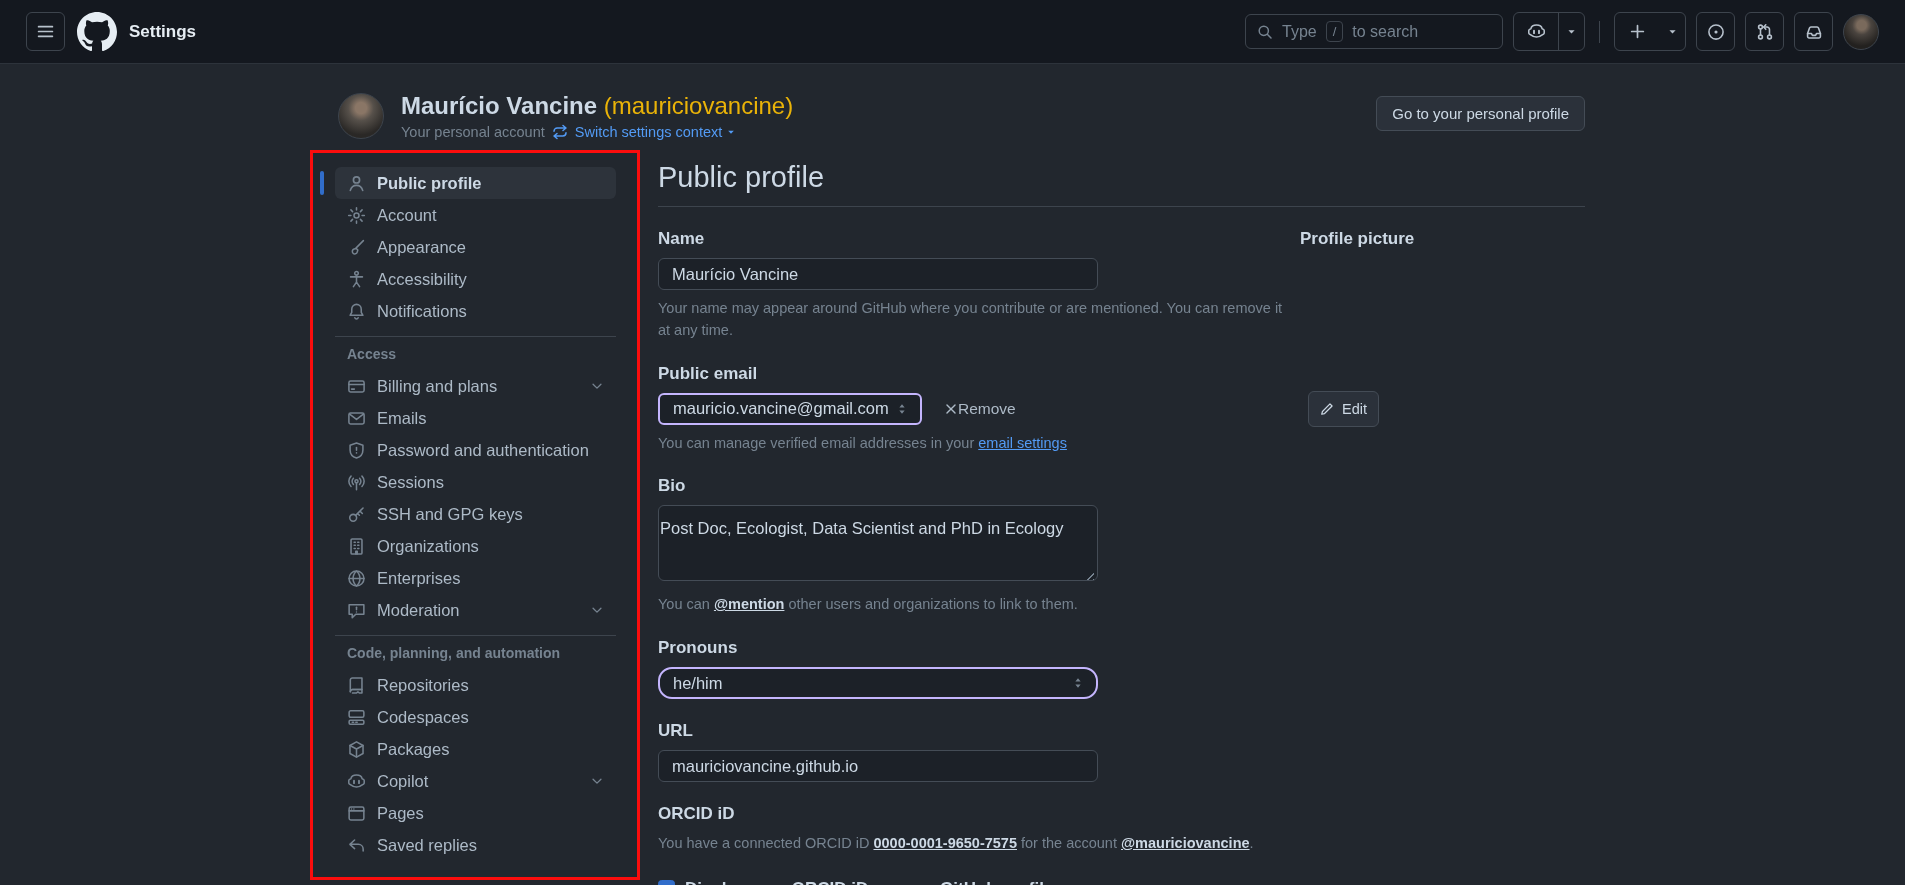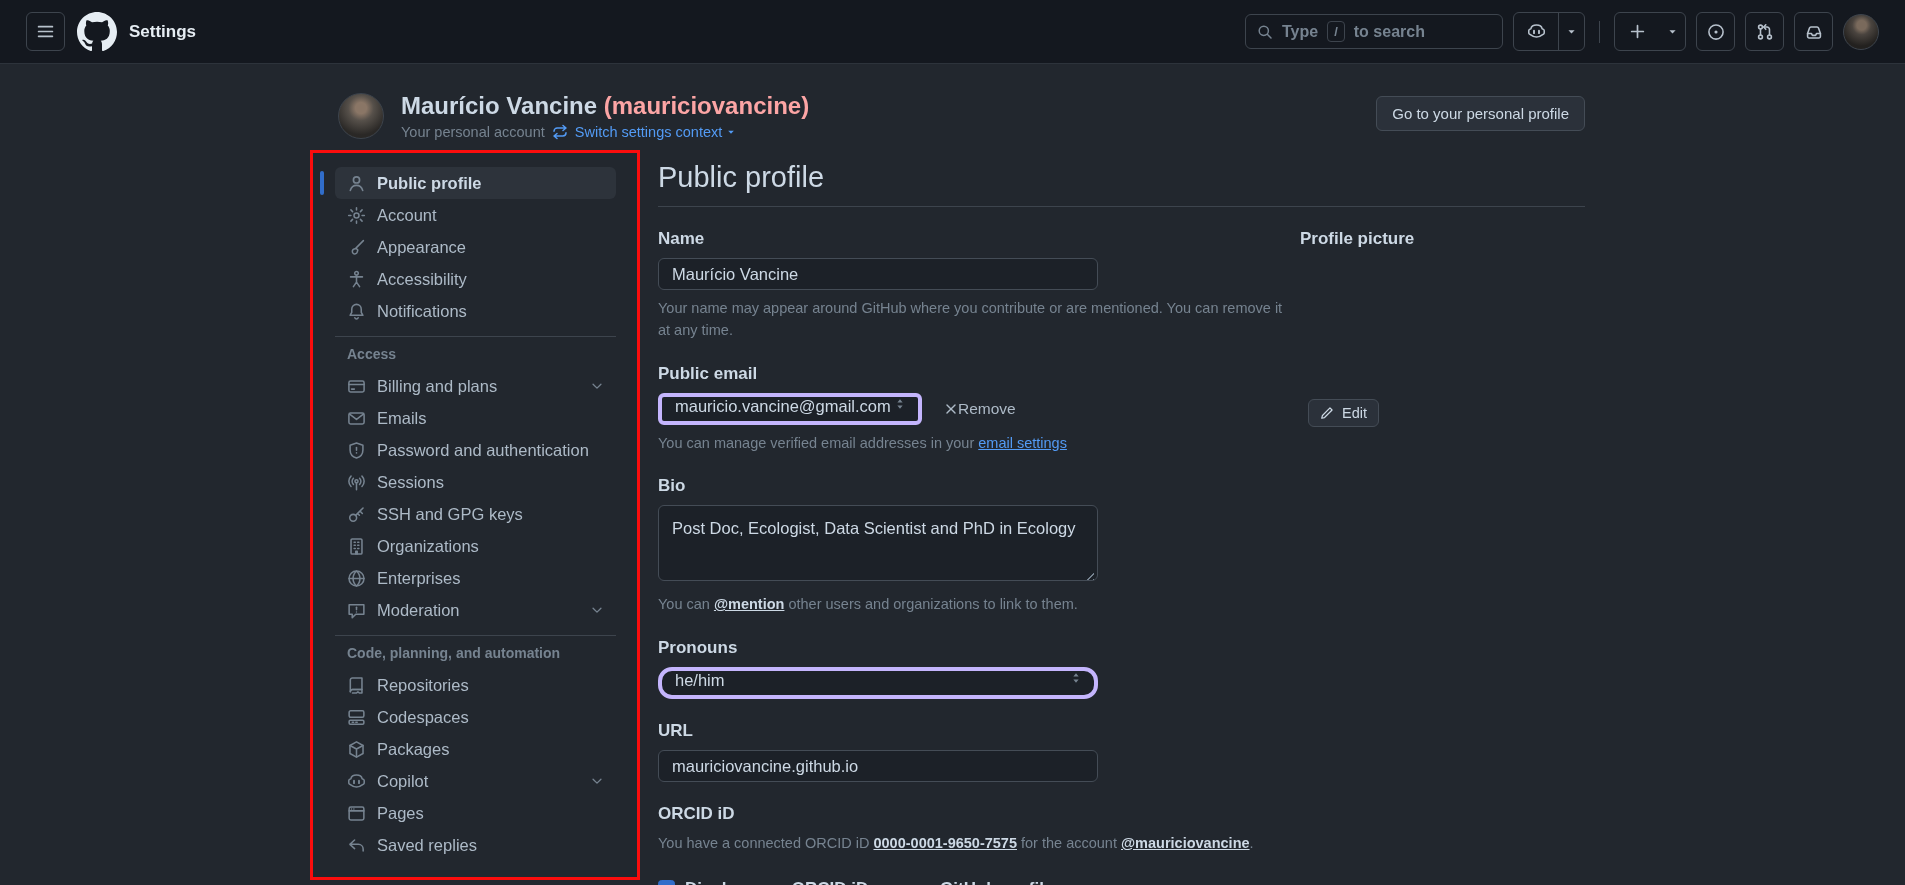--- a/index.html
+++ b/index.html
@@ -16,21 +16,21 @@
     height:64px; background:#14181f; border-bottom:1px solid #2d333b;
     display:flex; align-items:center; padding:0 26px; gap:12px;
   }
   .icon-btn {
     height:39px; min-width:39px; border:1px solid #3d444d; border-radius:6px;
     background:transparent; display:flex; align-items:center; justify-content:center;
     color:#b7c1cc; cursor:pointer;
   }
   .gh-logo { width:40px; height:40px; color:#e6edf3; display:flex; align-items:center; }
   .header-title { font-weight:700; color:#e6edf3; font-size:17px; }
-  .header-right { margin-left:auto; display:flex; align-items:center; gap:10px;font-weight:bold; }
+  .header-right { margin-left:auto; display:flex; align-items:center; gap:10px; }
   .search-box {
     width:258px; height:35px; border:1px solid #3d444d; border-radius:6px;
     display:flex; align-items:center; gap:9px; padding:0 11px;
     color:#768390; font-size:16px; cursor:text;
   }
   .search-box kbd {
     border:1px solid #3d444d; border-radius:4px; font-size:13px; line-height:1;
     padding:3px 6px; color:#768390; font-family:"Liberation Sans",sans-serif;
   }
   .btn-group { display:flex; height:39px; border:1px solid #3d444d; border-radius:6px; overflow:hidden; }
@@ -54,21 +54,21 @@
 
   .profile-header { display:flex; align-items:center; gap:17px; padding-left:18px; position:relative; }
   .profile-avatar {
     width:46px; height:46px; border-radius:50%;
     background:
       radial-gradient(circle at 50% 32%, #8a7666 0 15%, #56504a 34%, #2a2826 72%),
       #1e1c1a;
     border:1px solid #3d444d;
   }
   .ph-name-line { font-size:24px; font-weight:600; color:#cdd9e5; }
-  .ph-name-line .handle { color:#fca5a5; font-weight:700; }
+  .ph-name-line .handle { color:#eab308; font-weight:400; }
   .ph-subline { display:flex; align-items:center; gap:7px; margin-top:4px; font-size:14.5px; color:#768390; }
   .ph-subline a { color:#539bf5; text-decoration:none; cursor:pointer; }
   .switch-ctx { display:flex; align-items:center; gap:4px; }
   .btn {
     background:#2b313a; border:1px solid #444c56; border-radius:6px; color:#cdd9e5;
     font-size:15px; font-weight:500; padding:0 15px; height:35px;
     display:inline-flex; align-items:center; gap:8px; cursor:pointer;
     font-family:"Liberation Sans",sans-serif;
   }
   .go-profile-btn { position:absolute; right:0; top:4px; }
@@ -113,31 +113,31 @@
     width:440px; height:32px; background:#1c2128; border:1px solid #444c56;
     border-radius:6px; color:#cdd9e5; font-size:16.5px; padding:0 13px;
     font-family:"Liberation Sans",sans-serif;
   }
   .help-text { font-size:14.5px; color:#768390; margin-top:8px; line-height:1.5; max-width:632px; }
   .help-text b, .inline-strong { color:#cdd9e5; font-weight:700;text-decoration:underline; }
   .help-text a { color:#539bf5; text-decoration:underline; cursor:pointer; }
 
   .select-row { display:flex; align-items:center; gap:22px; }
   .select-control {
-    height:32px; background:#1c2128; border:4px solid #c4b5fd; border-radius:6px;
-    display:flex; justify-content:space-between;
+    height:32px; background:#1c2128; border:2px solid #c4b5fd; border-radius:6px;
+    display:flex; align-items:center; justify-content:space-between;
     color:#cdd9e5; font-size:16.5px; padding:0 11px 0 13px; cursor:pointer;
   }
   .select-email { width:264px; }
   .select-wide { width:440px;border-radius:14px; }
   .remove-btn { display:flex; align-items:center; color:#adbac7; font-size:15.5px; cursor:pointer; background:none; border:none; font-family:"Liberation Sans",sans-serif; }
 
   .bio-textarea {
     width:440px; height:76px; background:#1c2128; border:1px solid #444c56;
-    border-radius:6px; color:#cdd9e5; font-size:16.5px; padding:11px 13px;
+    border-radius:6px; color:#cdd9e5; font-size:16.5px; padding:11px 1px;
     resize:none; position:relative; font-family:"Liberation Sans",sans-serif; line-height:1.4;
   }
   .bio-wrap { position:relative; width:440px; }
   .bio-wrap .resize-grip {
     position:absolute; right:4px; bottom:6px; width:10px; height:10px; pointer-events:none;
     background:repeating-linear-gradient(315deg, #768390 0 1px, transparent 1px 4px);
     clip-path:polygon(100% 0, 100% 100%, 0 100%);
   }
 
   .checkbox-row { display:flex; align-items:center; gap:10px; margin-top:24px; cursor:pointer; }
@@ -154,21 +154,21 @@
   .profile-photo-wrap { position:relative; width:198px; }
   .profile-photo {
     width:198px; height:198px; border-radius:50%;
     background:
       radial-gradient(circle at 48% 26%, #8a7361 0 9%, #5d5349 20%, rgba(0,0,0,0) 34%),
       radial-gradient(circle at 50% 62%, #1614132 0 30%, rgba(0,0,0,0) 60%),
       radial-gradient(circle at 70% 40%, #5e4f45 0 10%, rgba(0,0,0,0) 35%),
       linear-gradient(180deg, #4b433d 0%, #33302c 40%, #181715 85%);
   }
   .edit-btn {
-    position:absolute; left:8px; bottom:32px; height:28px; padding:0 11px;
+    position:absolute; left:8px; bottom:32px; height:36px; padding:0 11px;
     font-size:14.5px;
   }
 
   .muted-icon { color:#768390; }
   .accent-icon { color:#539bf5; }
 </style>
 </head>
 <body>
 
 <header class="global-header">

